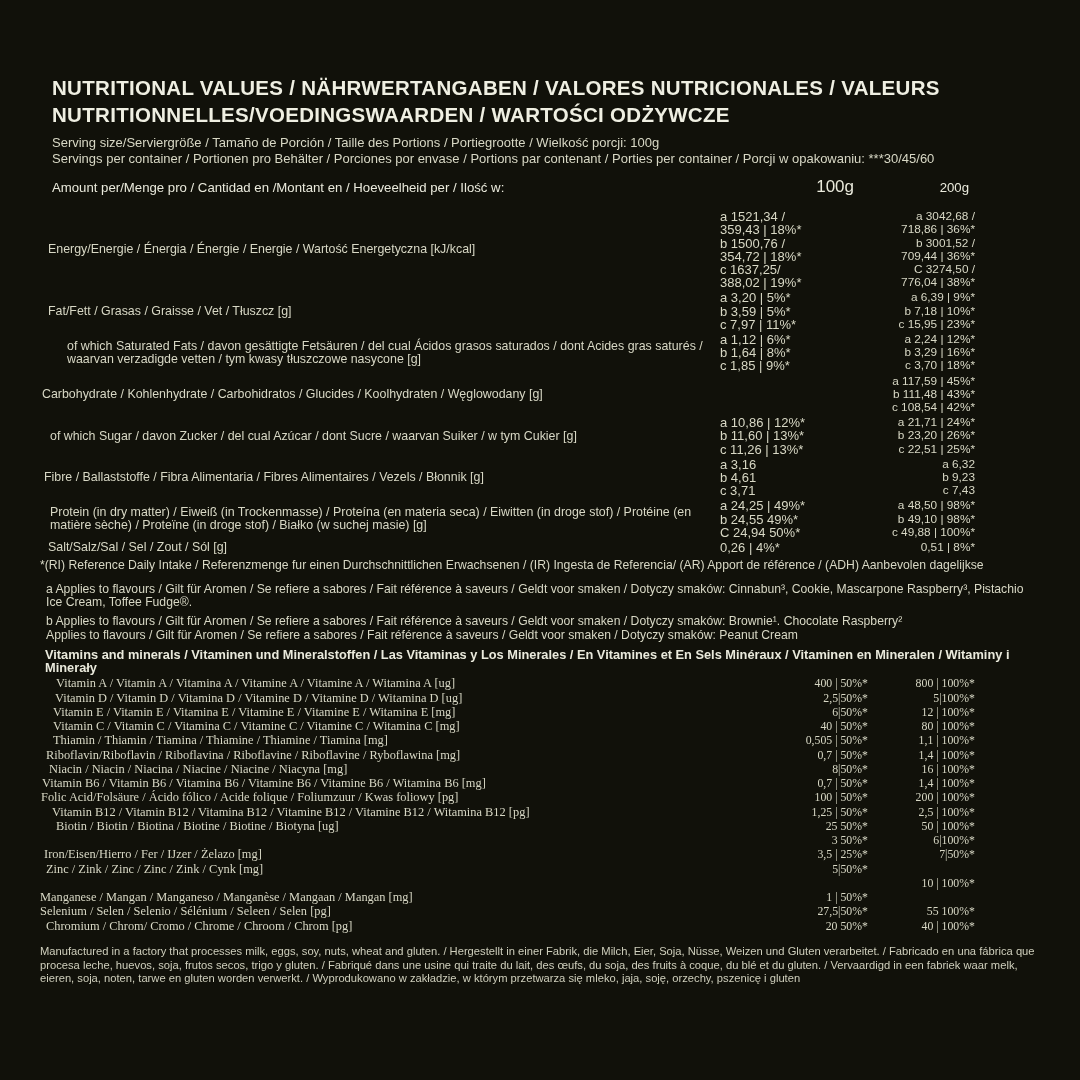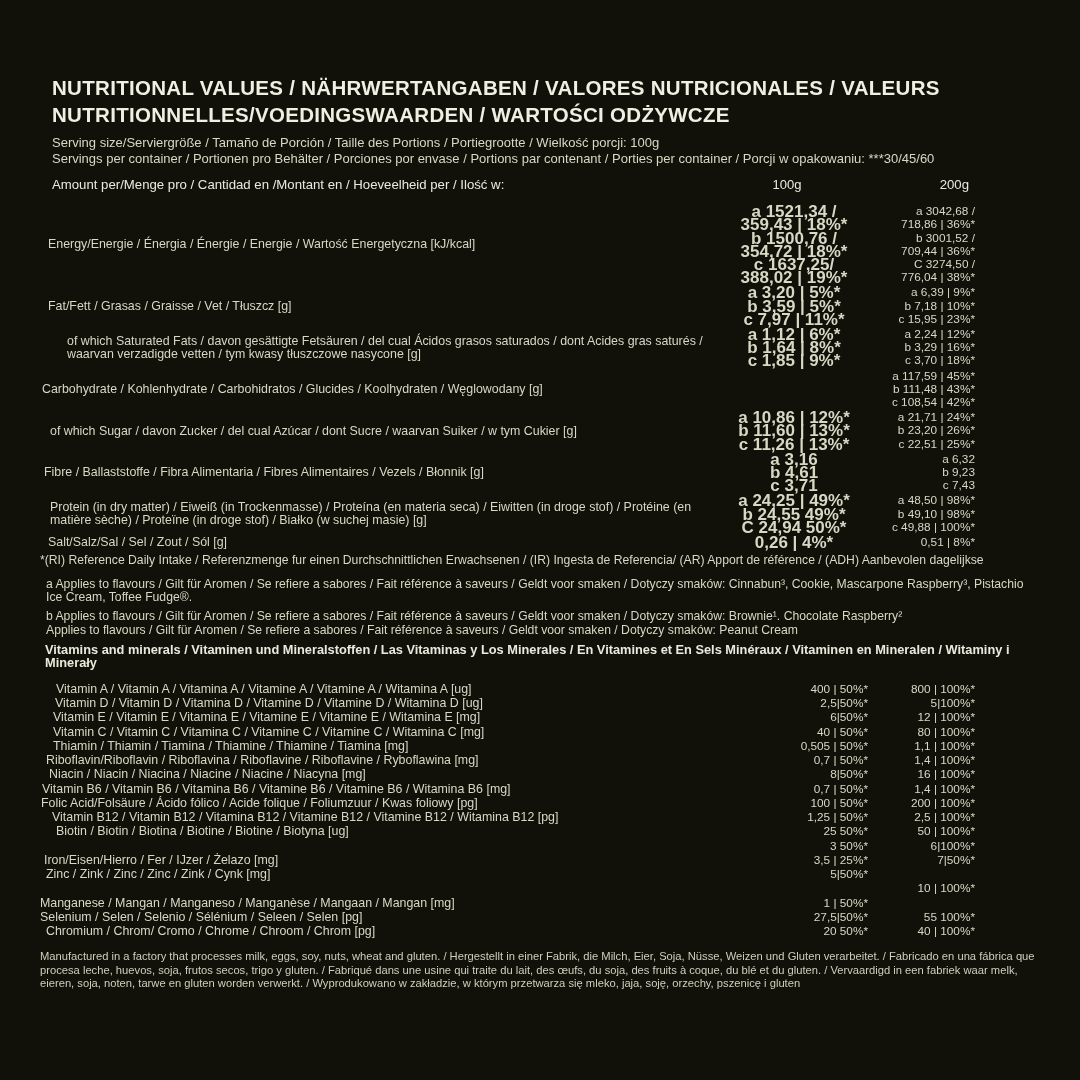--- a/index.html
+++ b/index.html
@@ -25,29 +25,29 @@
   .serving-block{margin:7px 0 0 12px;}
   .serving-line{font-size:13px;line-height:15.6px;}
   
   .head-row{
     display:flex;align-items:center;
     margin-top:11px;margin-bottom:13px;
     padding-right:65px;
     font-weight:normal;color:#eaeadc;
   }
   .head-row .label{flex:1;font-size:13.2px;padding-left:12px;}
-  .head-row .v100{width:148px;text-align:center;font-size:13px;padding-right:14px;box-sizing:border-box;}
+  .head-row .v100{width:148px;text-align:right;font-size:17px;padding-right:14px;box-sizing:border-box;}
   .head-row .v200{width:107px;text-align:right;font-size:13.2px;padding-right:6px;box-sizing:border-box;}
   .row{
     display:flex;align-items:center;
     padding-right:65px;
     margin-bottom:2px;
   }
   .row .label{flex:1;font-size:12.4px;line-height:13px;padding-right:12px;}
-  .row .v100{width:148px;text-align:center;font-size:17px;line-height:13.2px;white-space:pre-line;font-weight:bold;}
+  .row .v100{width:148px;text-align:left;font-size:13px;line-height:13.2px;white-space:pre-line;}
   .row .v200{width:107px;text-align:right;font-size:11.8px;line-height:13.2px;white-space:pre-line;}
   #macro-rows .row:nth-child(1) .label{padding-left:8px}
   #macro-rows .row:nth-child(2) .label{padding-left:8px}
   #macro-rows .row:nth-child(3) .label{padding-left:27px}
   #macro-rows .row:nth-child(4) .label{padding-left:2px}
   #macro-rows .row:nth-child(5) .label{padding-left:10px}
   #macro-rows .row:nth-child(6) .label{padding-left:4px}
   #macro-rows .row:nth-child(7) .label{padding-left:10px}
   #macro-rows .row:nth-child(8) .label{padding-left:8px}
   
@@ -56,21 +56,21 @@
   .flavours{margin-top:9px;margin-left:6px;font-size:12.2px;line-height:13px;}
   .fl{white-space:pre-line;}
   .fl-b{margin-top:6px;}
   .fl-c{margin-top:1px;}
   
   .vit-header{
     margin-top:6px;margin-left:5px;
     font-size:12.8px;line-height:13px;
     font-weight:bold;color:#eaeadc;
   }
-  #vit-rows{margin-top:13px;}
+  #vit-rows{margin-top:3px;font-family:Liberation Serif, serif;}
   .vrow{
     display:flex;align-items:center;
     height:14.25px;
     padding-right:65px;
   }
   .vrow .label{flex:1;font-size:12.4px;white-space:nowrap;overflow:hidden;padding-right:10px;}
   .vrow .v100{width:168px;text-align:right;font-size:11.8px;white-space:nowrap;}
   .vrow .v200{width:107px;text-align:right;font-size:11.8px;white-space:nowrap;}
   .vrow:nth-child(1) .label{padding-left:16px}
   .vrow:nth-child(2) .label{padding-left:15px}

